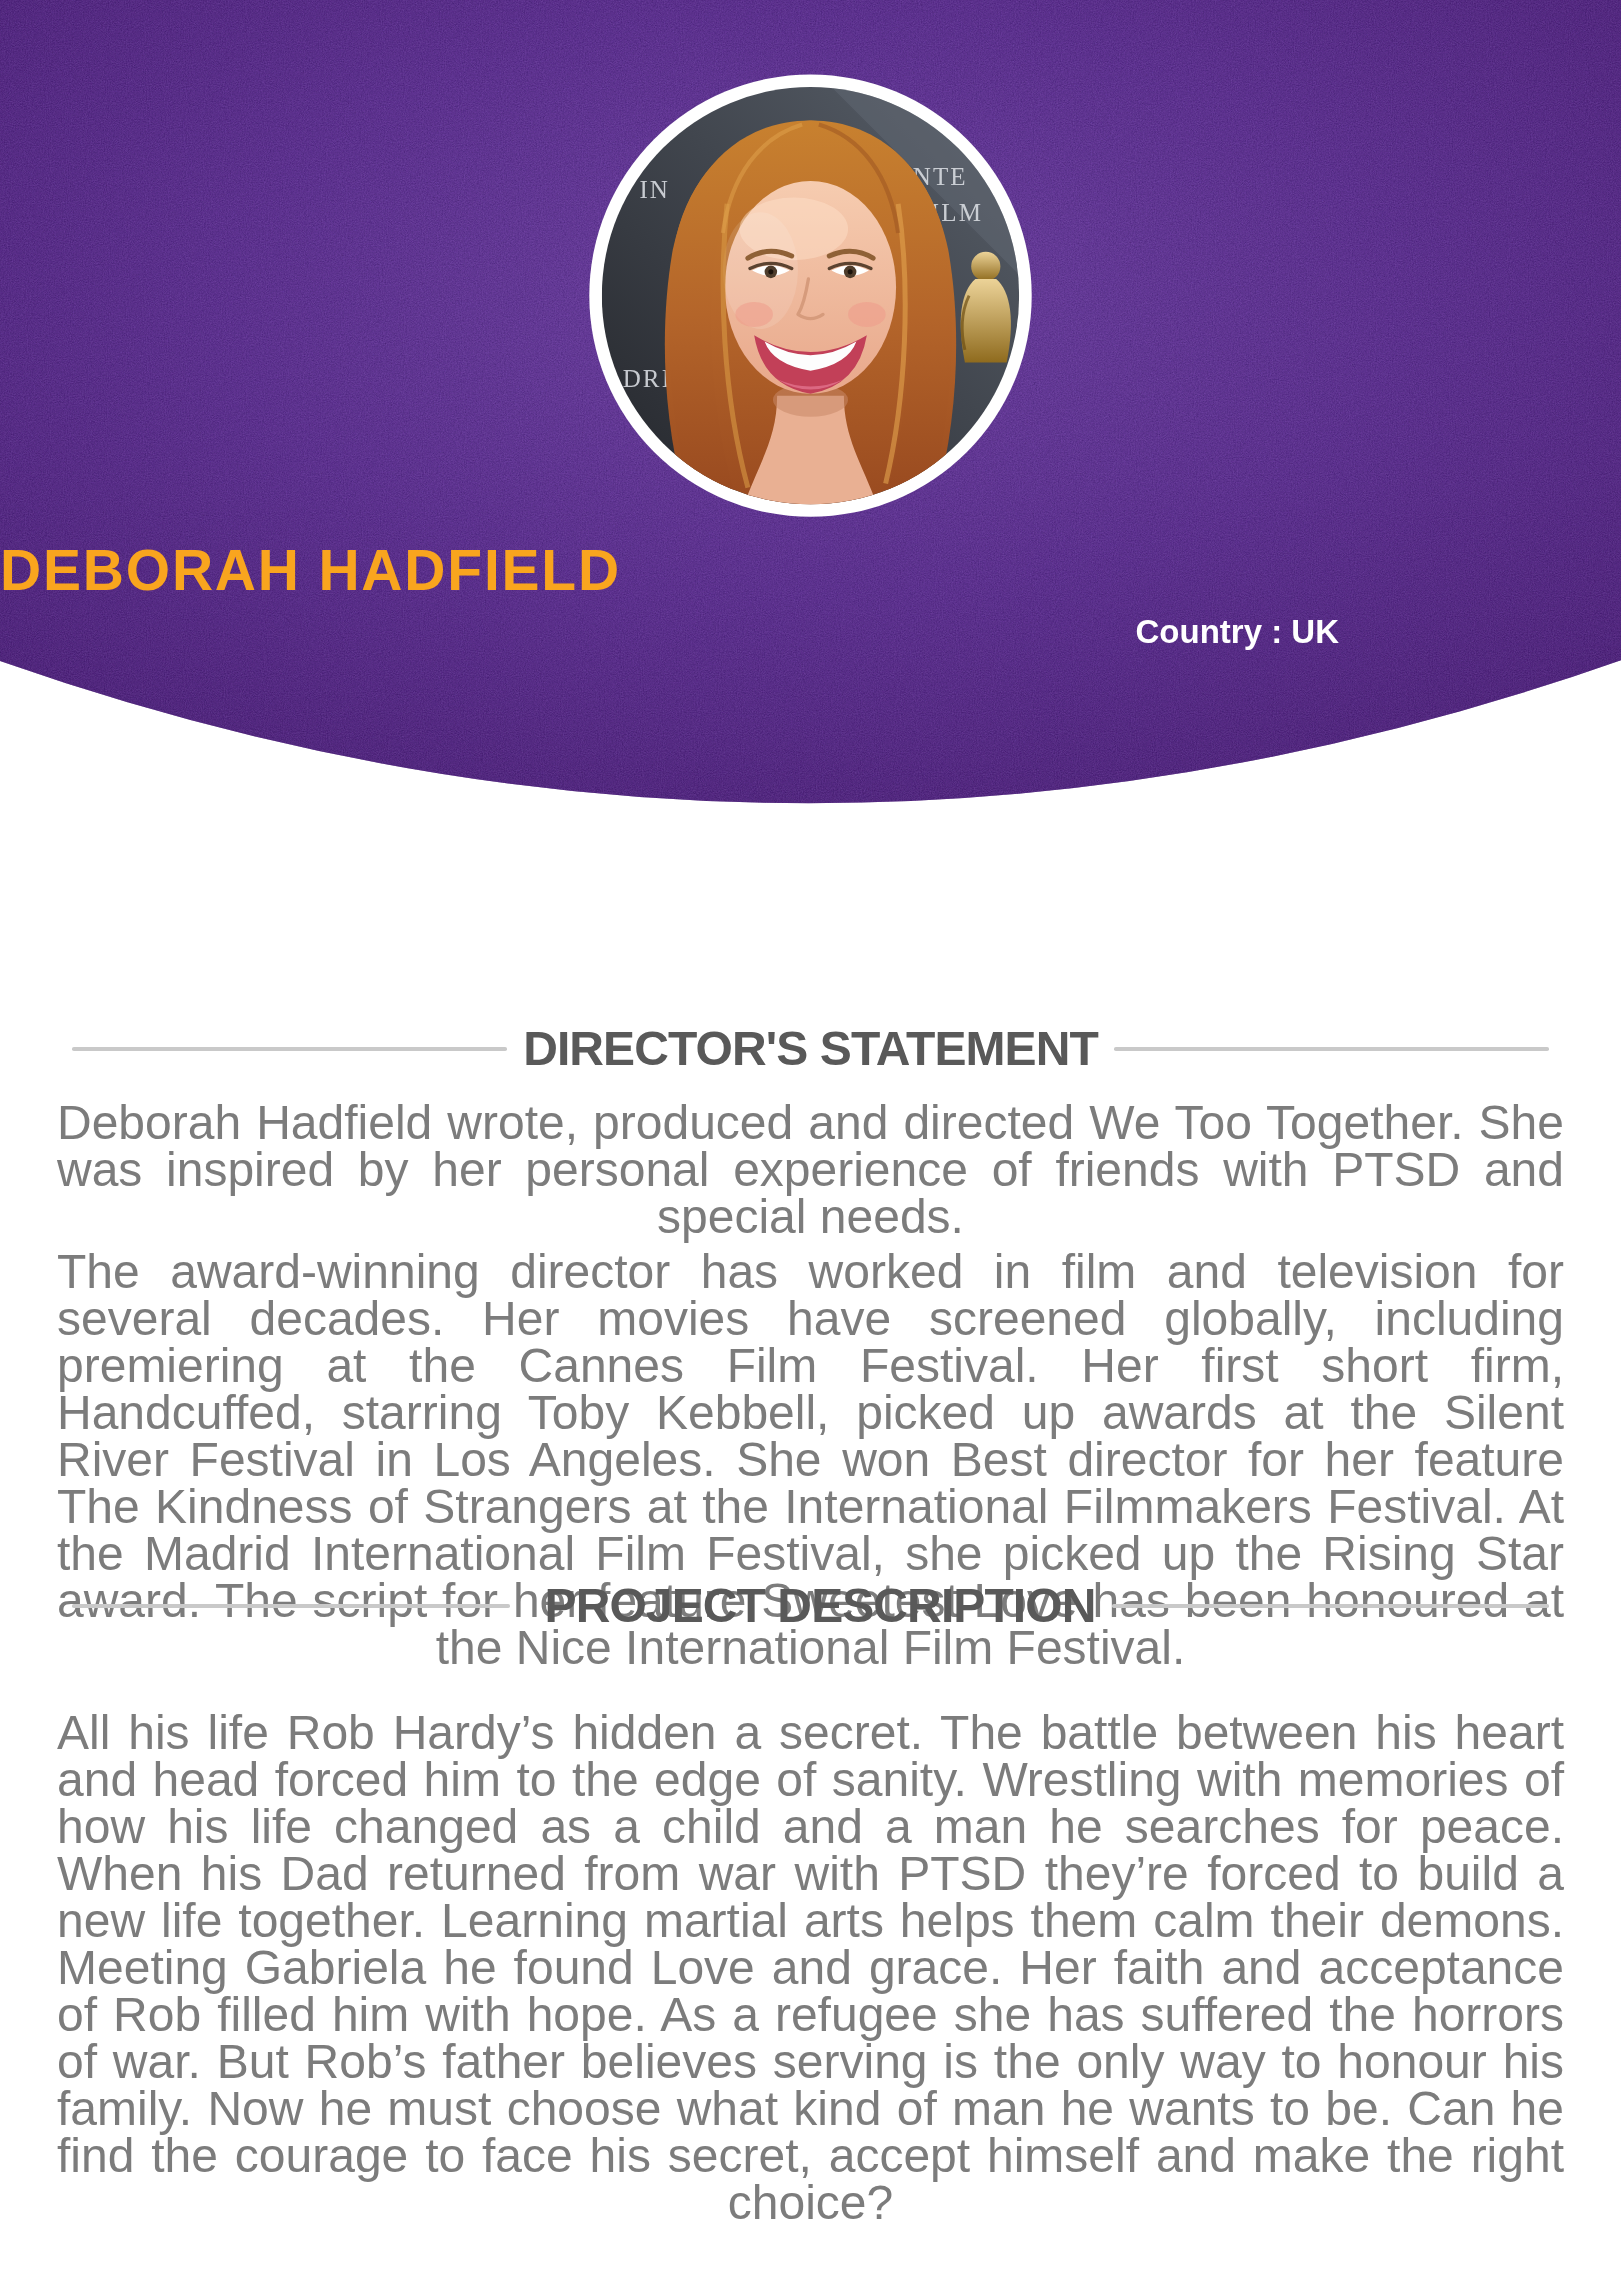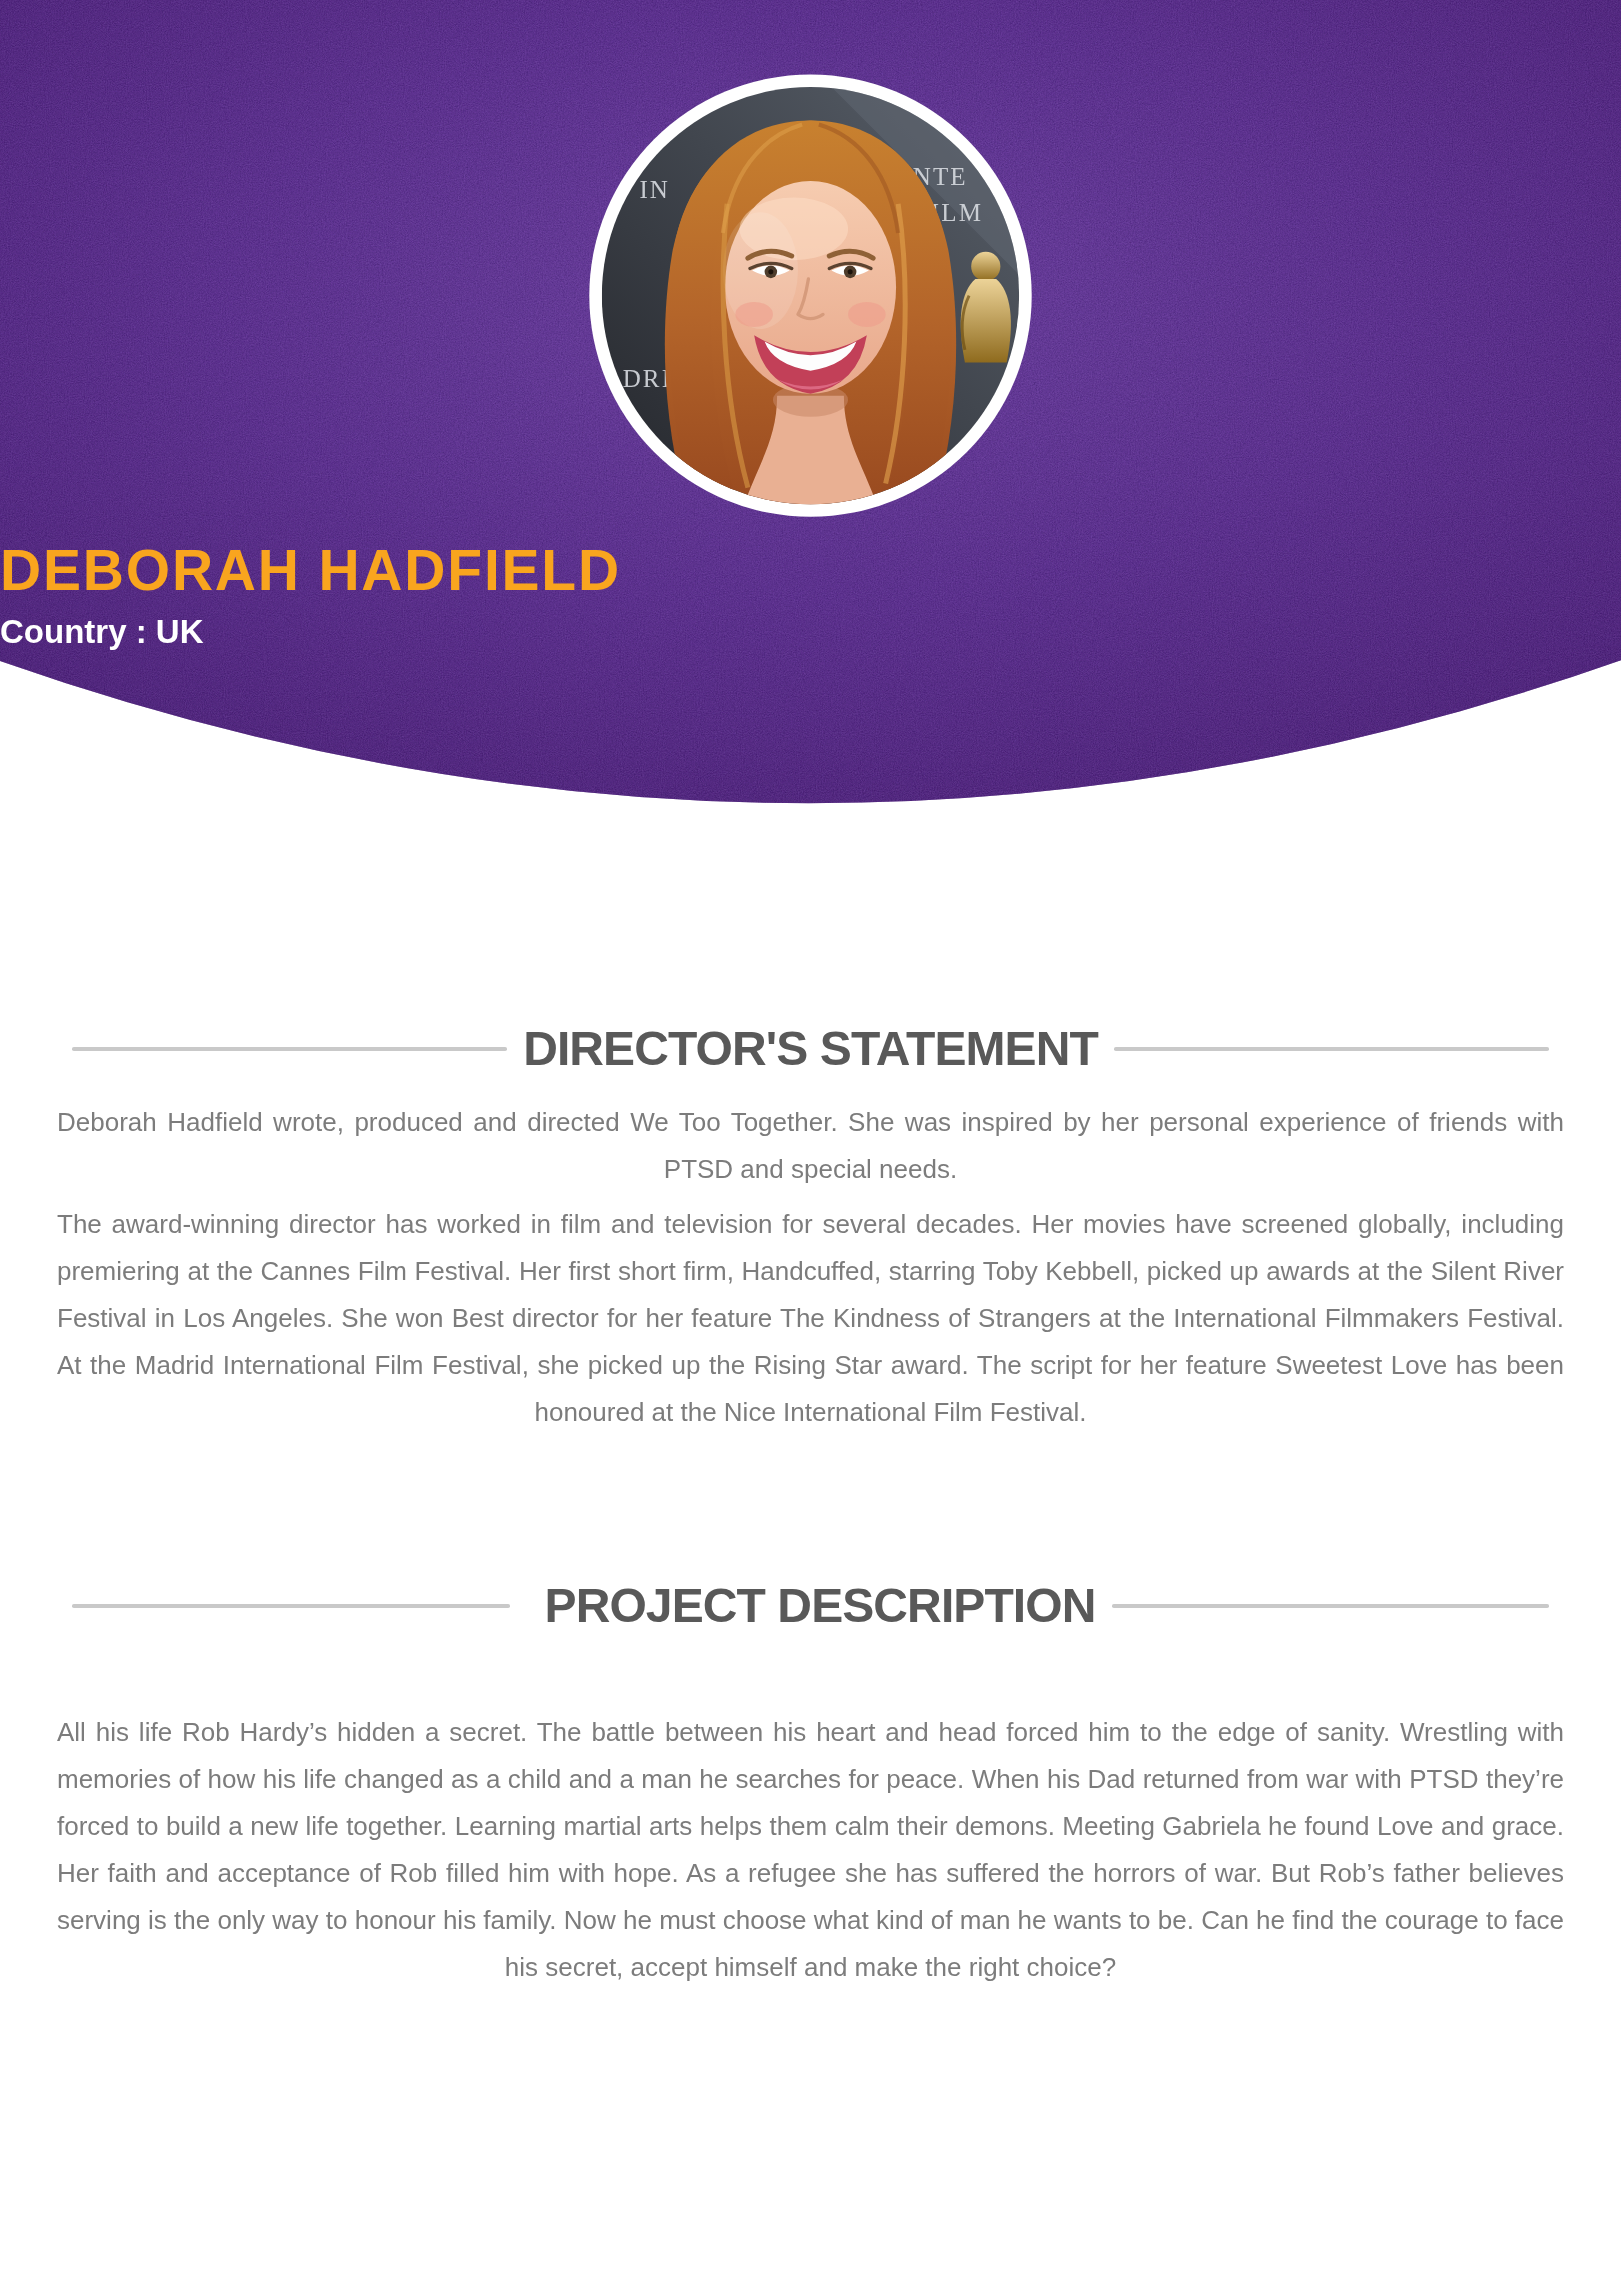--- a/index.html
+++ b/index.html
@@ -13,21 +13,21 @@
   
   .hero{position:absolute;top:0;left:0;width:1339px;height:860px;}
   .hero svg.hero-bg{position:absolute;top:0;left:0;display:block;}
   .hero-name{
     position:absolute;top:540px;left:0;width:100%;
     text-align:left;font-size:57px;font-weight:700;letter-spacing:1.8px;
     line-height:61px;
   }
   .hero-country{
     position:absolute;top:613px;left:0;width:100%;
-    text-align:left;font-size:33px;font-weight:700;color:#ffffff;
+    text-align:right;font-size:33px;font-weight:700;color:#ffffff;
     line-height:38px;
   }
   .hero-project{
     position:absolute;top:665px;left:0;width:100%;
     text-align:center;font-size:44px;font-weight:700;color:#ffffff;
     line-height:50px;white-space:pre-wrap;
   }
   
   .section{position:absolute;left:0;width:1621px;}
   .sec-statement{top:1021px;}
@@ -35,21 +35,21 @@
   .sec-heading{
     display:flex;align-items:center;gap:16px;padding:0 72px;
   }
   .sec-heading h2{
     margin:0;font-size:48px;font-weight:700;letter-spacing:-0.9px;
     white-space:nowrap;line-height:56px;
   }
   .rule{flex:1;height:3.6px;border-radius:1.8px;}
   .body-text{
     margin:21.5px 57px 0 57px;
-    font-size:26px;line-height:47px;font-weight:400;
+    font-size:48px;line-height:47px;font-weight:400;
     text-align:justify;text-align-last:center;
   }
   .body-text + .body-text{margin-top:8px;}
   .sec-description .body-text{margin-top:75px;}
 </style>
 </head>
 <body>
 
 <div class="page">
 

